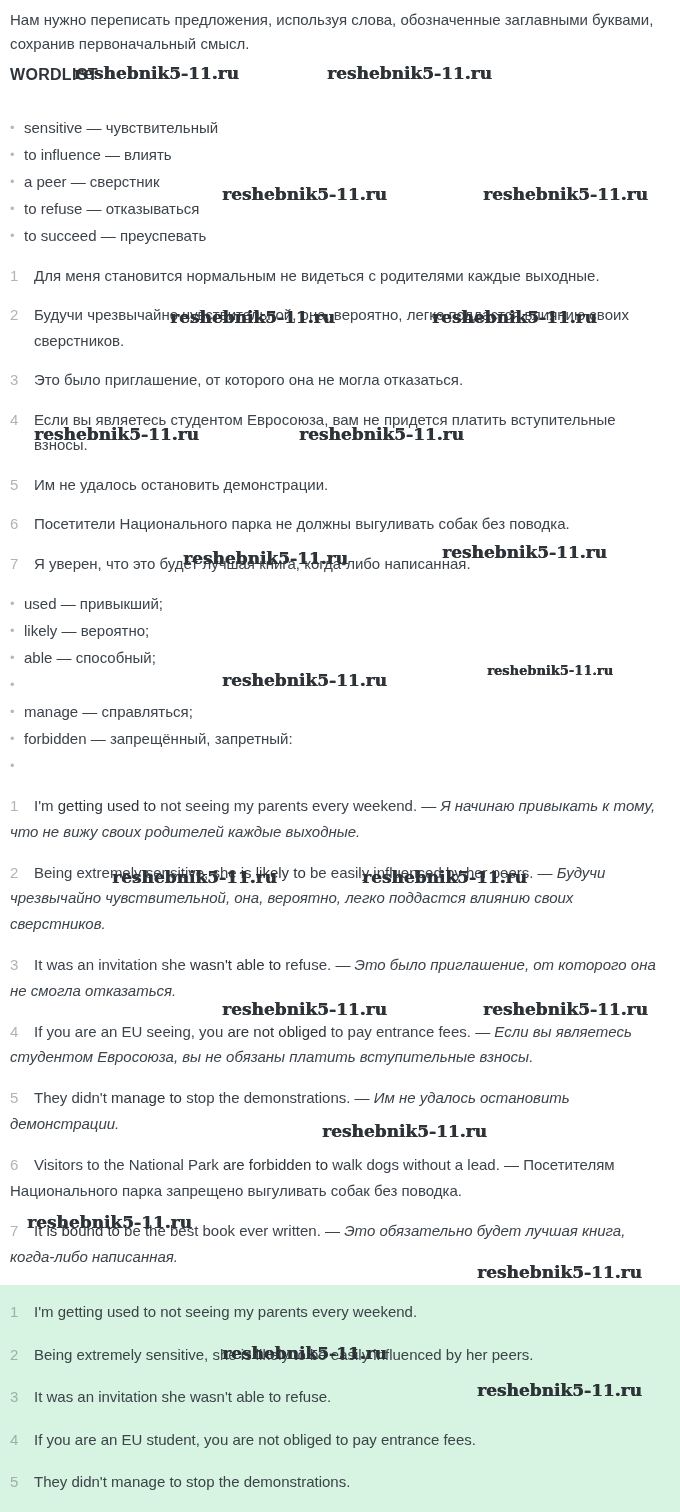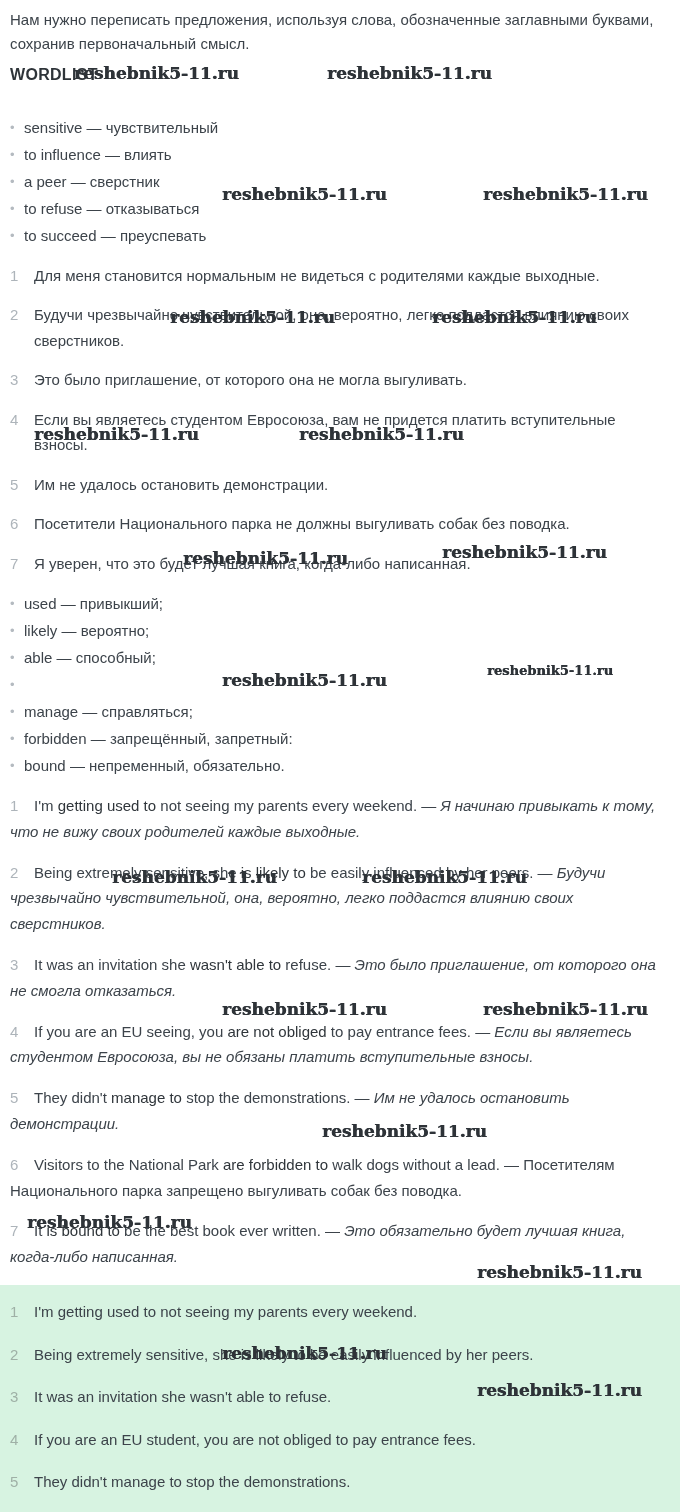--- a/index.html
+++ b/index.html
@@ -137,21 +137,21 @@
       <div class="num-item">
           <span class="num">1</span>
           <span class="txt">Для меня становится нормальным не видеться с родителями каждые выходные.</span>
         </div>
       <div class="num-item">
           <span class="num">2</span>
           <span class="txt">Будучи чрезвычайно чувствительной, она, вероятно, легко поддастся влиянию своих сверстников.</span>
         </div>
       <div class="num-item">
           <span class="num">3</span>
-          <span class="txt">Это было приглашение, от которого она не могла выгуливать.</span>
+          <span class="txt">Это было приглашение, от которого она не могла отказаться.</span>
         </div>
       <div class="num-item">
           <span class="num">4</span>
           <span class="txt">Если вы являетесь студентом Евросоюза, вам не придется платить вступительные взносы.</span>
         </div>
       <div class="num-item">
           <span class="num">5</span>
           <span class="txt">Им не удалось остановить демонстрации.</span>
         </div>
       <div class="num-item">
@@ -183,21 +183,20 @@
       <li>
           <span class="bullet">•</span>
           <span class="txt">manage — справляться;</span>
         </li>
       <li>
           <span class="bullet">•</span>
           <span class="txt">forbidden — запрещённый, запретный:</span>
         </li>
       <li>
           <span class="bullet">•</span>
-          <span class="txt">bound — непременный, обязательно.</span>
         </li>
     </ul>
 
     <div class="answers">
       <div class="ans"><span class="num">1</span><span><span class="seg-n">I'm </span><span class="seg-b">getting used to</span><span class="seg-n"> not seeing my parents every weekend. — </span><span class="seg-i">Я начинаю привыкать к тому, что не вижу своих родителей каждые выходные.</span></span></div>
       <div class="ans"><span class="num">2</span><span><span class="seg-n">Being extremely sensitive, she </span><span class="seg-b">is likely to</span><span class="seg-n"> be easily influenced by her peers. — </span><span class="seg-i">Будучи чрезвычайно чувствительной, она, вероятно, легко поддастся влиянию своих сверстников.</span></span></div>
       <div class="ans"><span class="num">3</span><span><span class="seg-n">It was an invitation she </span><span class="seg-b">wasn't able to</span><span class="seg-n"> refuse. — </span><span class="seg-i">Это было приглашение, от которого она не смогла отказаться.</span></span></div>
       <div class="ans"><span class="num">4</span><span><span class="seg-n">If you are an EU seeing, you </span><span class="seg-b">are not obliged</span><span class="seg-n"> to pay entrance fees. — </span><span class="seg-i">Если вы являетесь студентом Евросоюза, вы не обязаны платить вступительные взносы.</span></span></div>
       <div class="ans"><span class="num">5</span><span><span class="seg-n">They didn't </span><span class="seg-b">manage to</span><span class="seg-n"> stop the demonstrations. — </span><span class="seg-i">Им не удалось остановить демонстрации.</span></span></div>
       <div class="ans"><span class="num">6</span><span><span class="seg-n">Visitors to the National Park </span><span class="seg-b">are forbidden to</span><span class="seg-n"> walk dogs without a lead. — Посетителям Национального парка запрещено выгуливать собак без поводка.</span></span></div>

